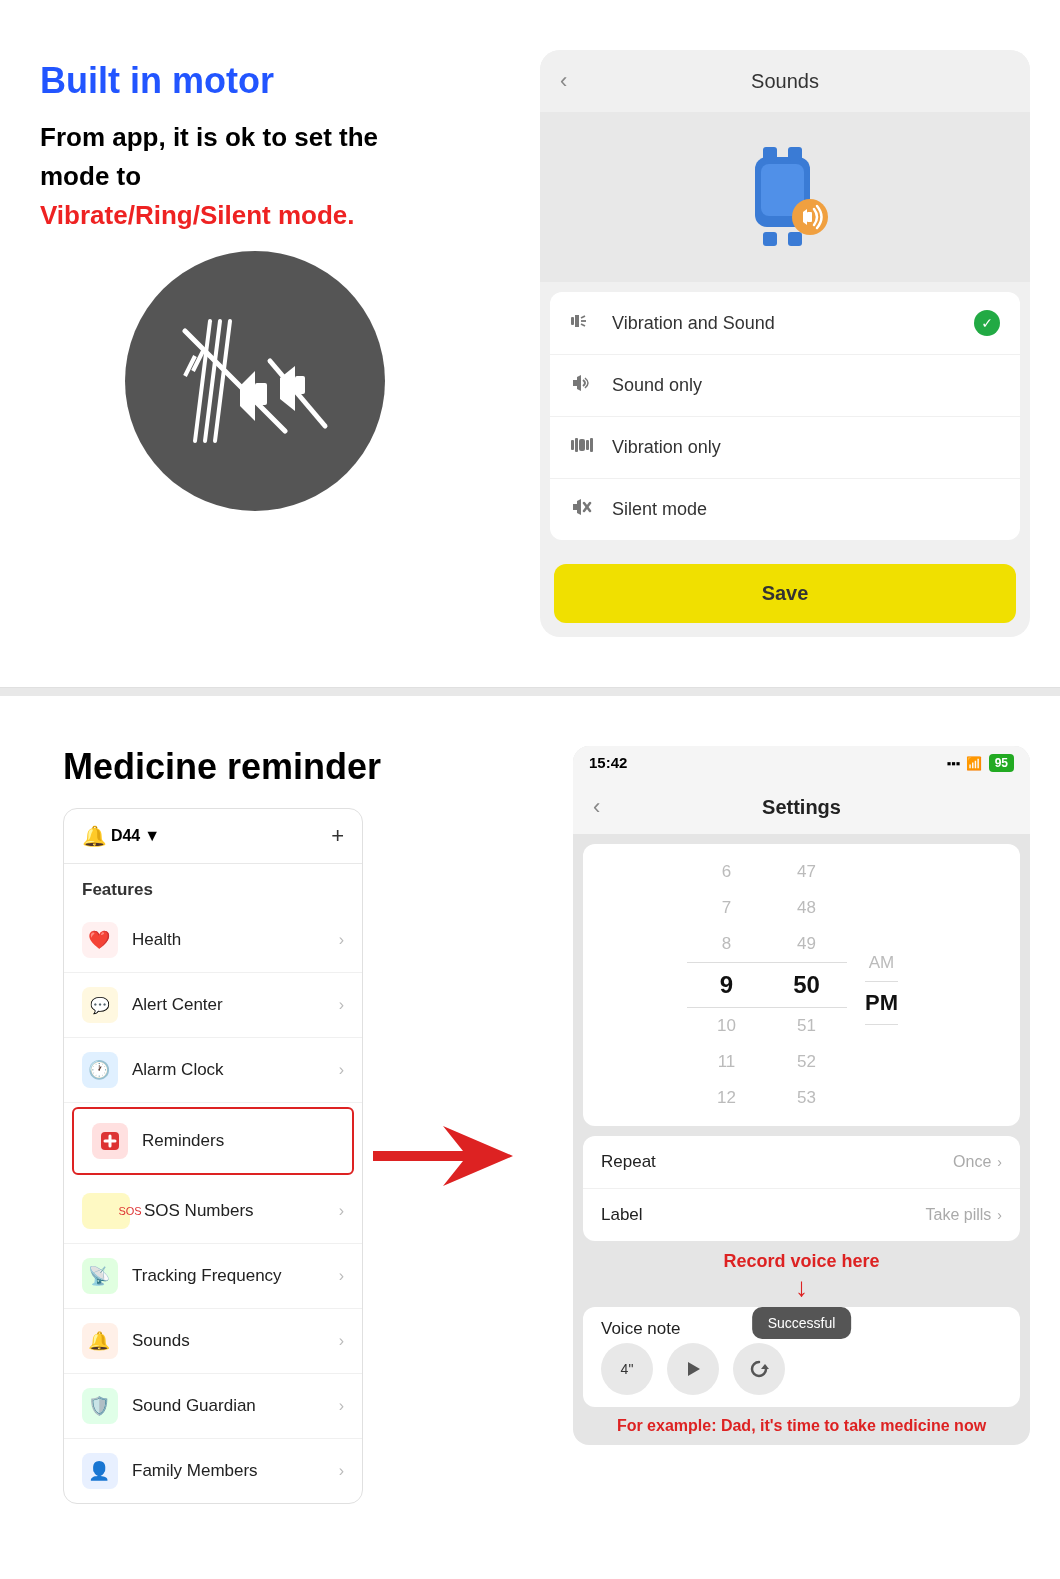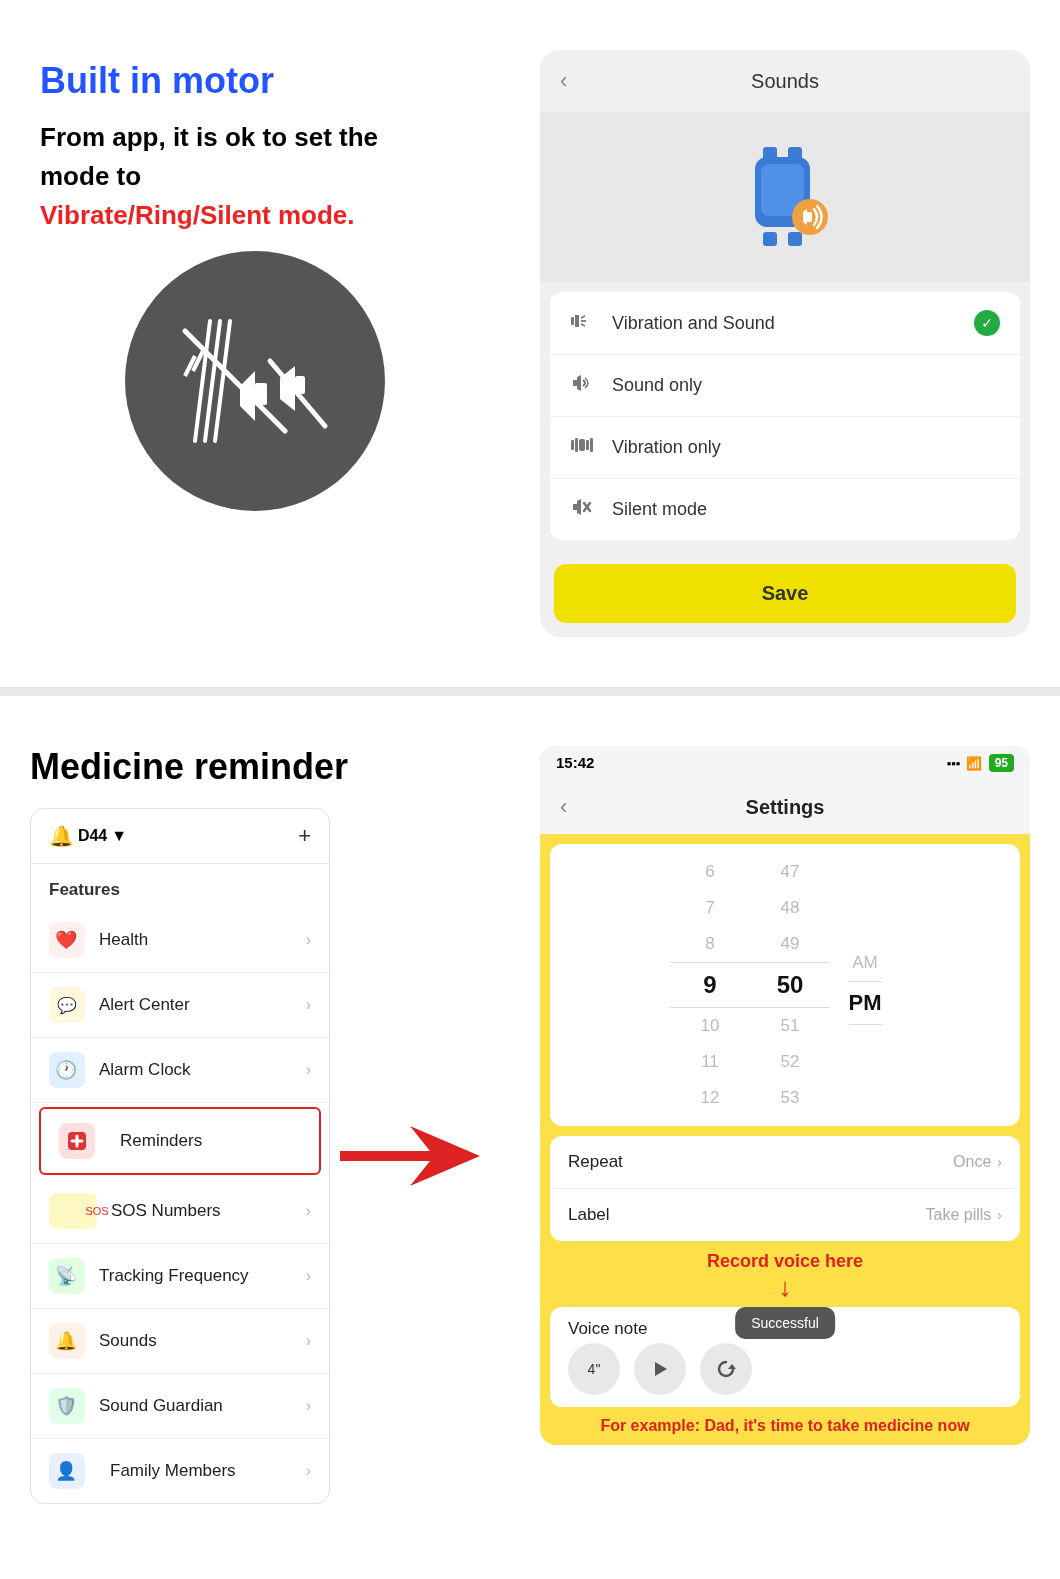--- a/index.html
+++ b/index.html
@@ -161,20 +161,21 @@
     
     .bottom-section {
       display: flex;
       width: 100%;
       padding: 30px 0;
     }
 
     .left-panel-bottom {
       width: 510px;
       padding: 20px 30px;
+      margin-left: 33px;
     }
 
     .medicine-title {
       font-size: 36px;
       font-weight: 900;
       color: #000;
       margin-bottom: 20px;
     }
 
     .app-mockup {
@@ -216,21 +217,21 @@
     }
 
     .menu-item {
       display: flex;
       align-items: center;
       padding: 14px 18px;
       border-bottom: 1px solid #f0f0f0;
       cursor: pointer;
     }
 
-    .menu-item:last-child { border-bottom: none; gap: 11px; }
+    .menu-item:last-child { border-bottom: none; }
 
     .menu-icon {
       width: 36px;
       height: 36px;
       border-radius: 8px;
       margin-right: 14px;
       display: flex;
       align-items: center;
       justify-content: center;
       font-size: 18px;
@@ -283,21 +284,21 @@
     .battery-badge {
       background: #22aa22;
       color: #fff;
       padding: 2px 6px;
       border-radius: 4px;
       font-size: 12px;
       font-weight: 700;
     }
 
     .settings-screen {
-      background: #fde047;
+      background: #e5e5e5;
       border-radius: 16px;
       overflow: hidden;
     }
 
     .settings-header {
       display: flex;
       align-items: center;
       padding: 14px 20px;
       background: #f5f5f5;
       position: relative;

